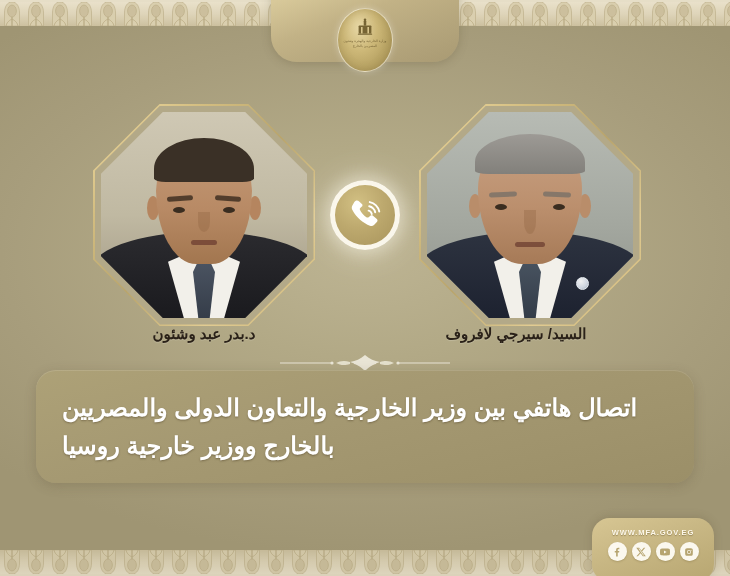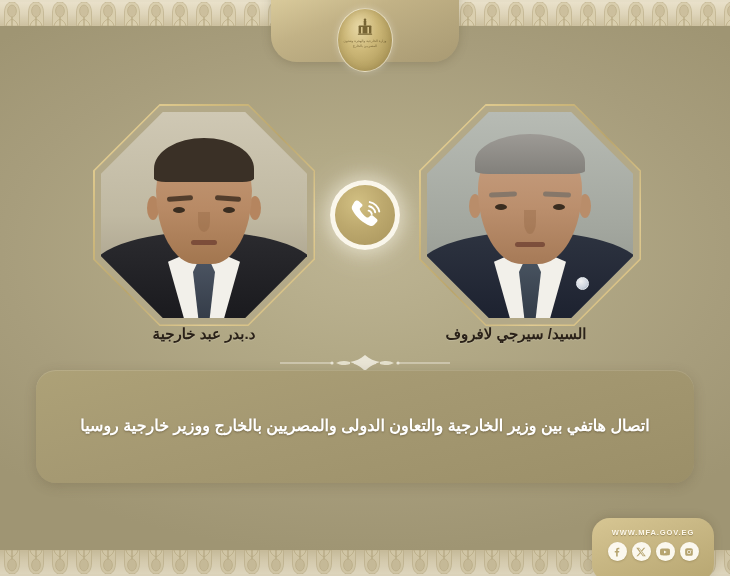--- a/index.html
+++ b/index.html
@@ -200,23 +200,23 @@
     position:absolute;
     left:36px; top:370px;
     width:658px; height:113px;
     border-radius:20px;
     background:linear-gradient(165deg,#ada177 0%,#a59972 40%,#9b8f68 100%);
     box-shadow:0 3px 12px rgba(80,70,44,.22), inset 0 1px 0 rgba(255,255,255,.12);
     display:flex; align-items:center; justify-content:center;
     padding:8px 26px;
   }
   .caption-text {
-    direction:rtl; text-align:right;
+    direction:rtl; text-align:left;
     color:#ffffff;
-    font-size:16px; font-weight:700;
+    font-size:24px; font-weight:700;
     line-height:1.55;
     text-shadow:0 1px 2px rgba(70,58,34,.45);
   }
 
   
   .footer-badge {
     position:absolute;
     right:16px; bottom:-6px;
     width:122px; height:64px;
     border-radius:18px;
@@ -303,21 +303,21 @@
         <div class="hair"></div>
         <div class="brow" style="left:66px; top:84px; width:26px; transform:rotate(-4deg);"></div>
         <div class="brow" style="right:66px; top:84px; width:26px; transform:rotate(4deg);"></div>
         <div class="eye" style="left:72px; top:95px;"></div>
         <div class="eye" style="right:72px; top:95px;"></div>
         <div class="nose" style="top:100px;"></div>
         <div class="mouth" style="top:128px;"></div>
       </div>
     </div>
   </div>
-  <div class="name left">د.بدر عبد خارجية</div>
+  <div class="name left">د.بدر عبد وشئون</div>
 
   <div class="portrait-wrap right">
     <div class="oct-outline"></div>
     <div class="oct-inner"></div>
     <div class="portrait">
       <div class="photo lavrov">
         <div class="bg"></div>
         <div class="suit"></div>
         <div class="shirt"></div>
         <div class="tie"></div>

